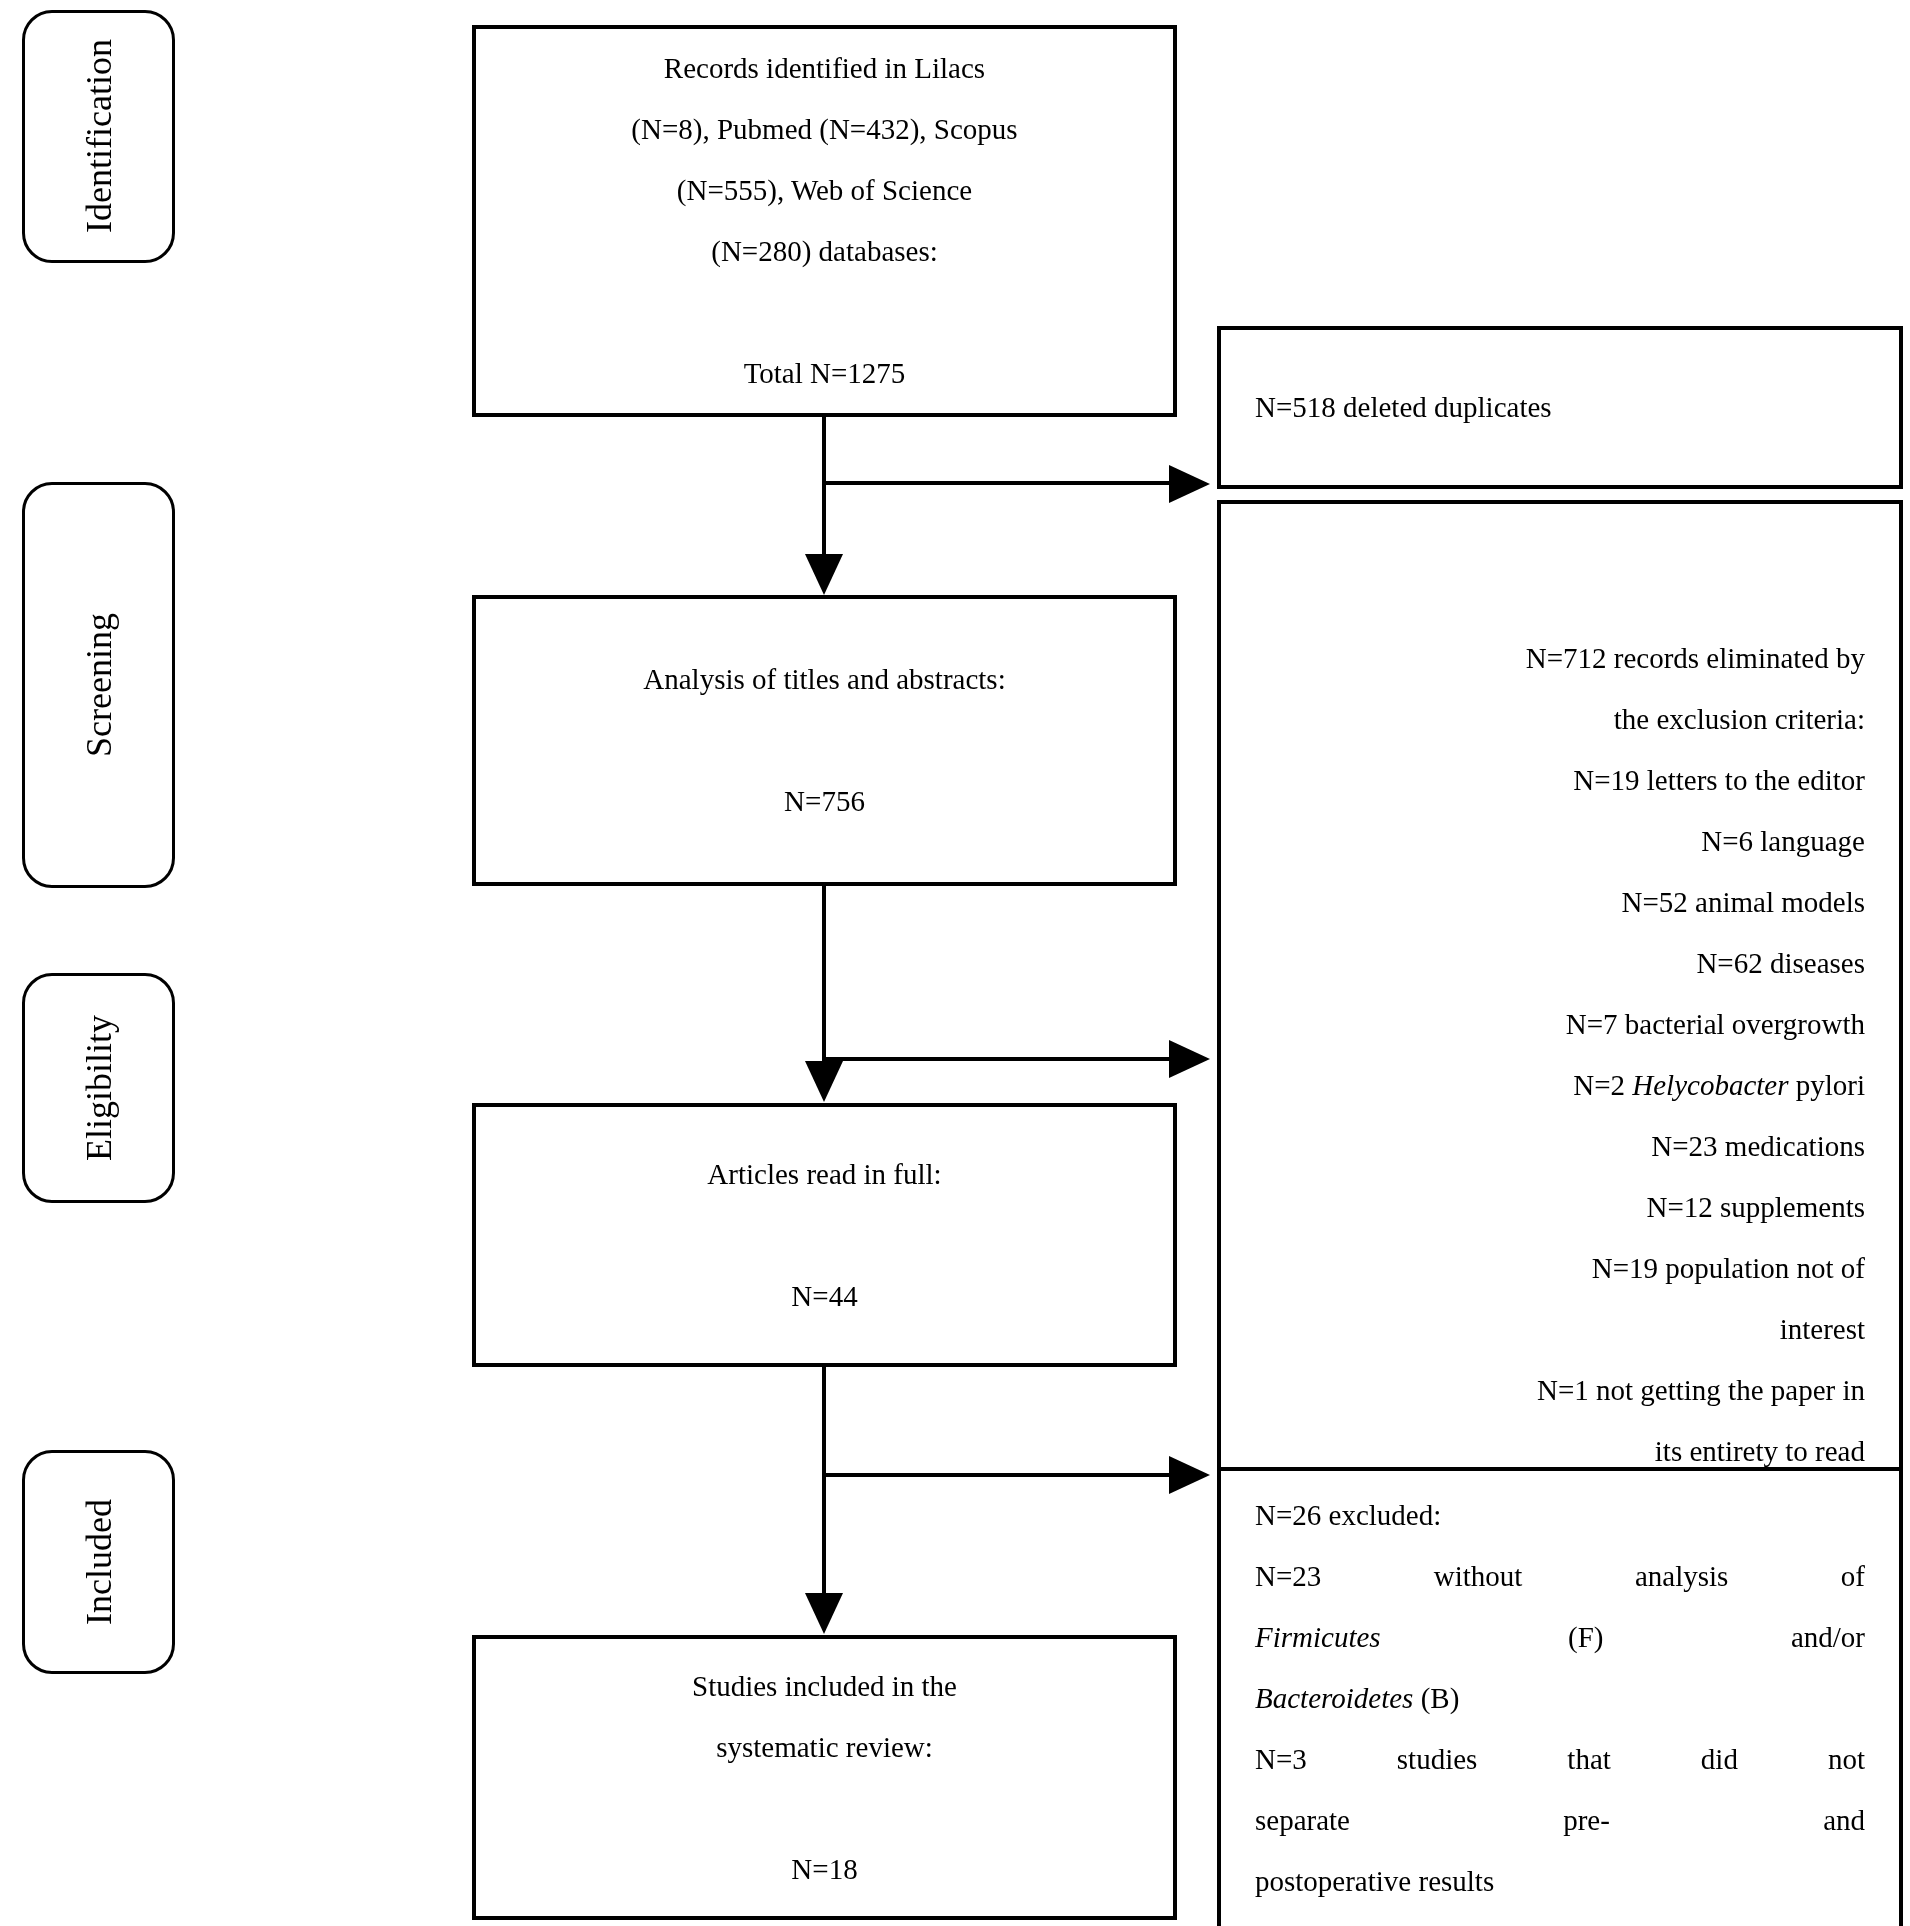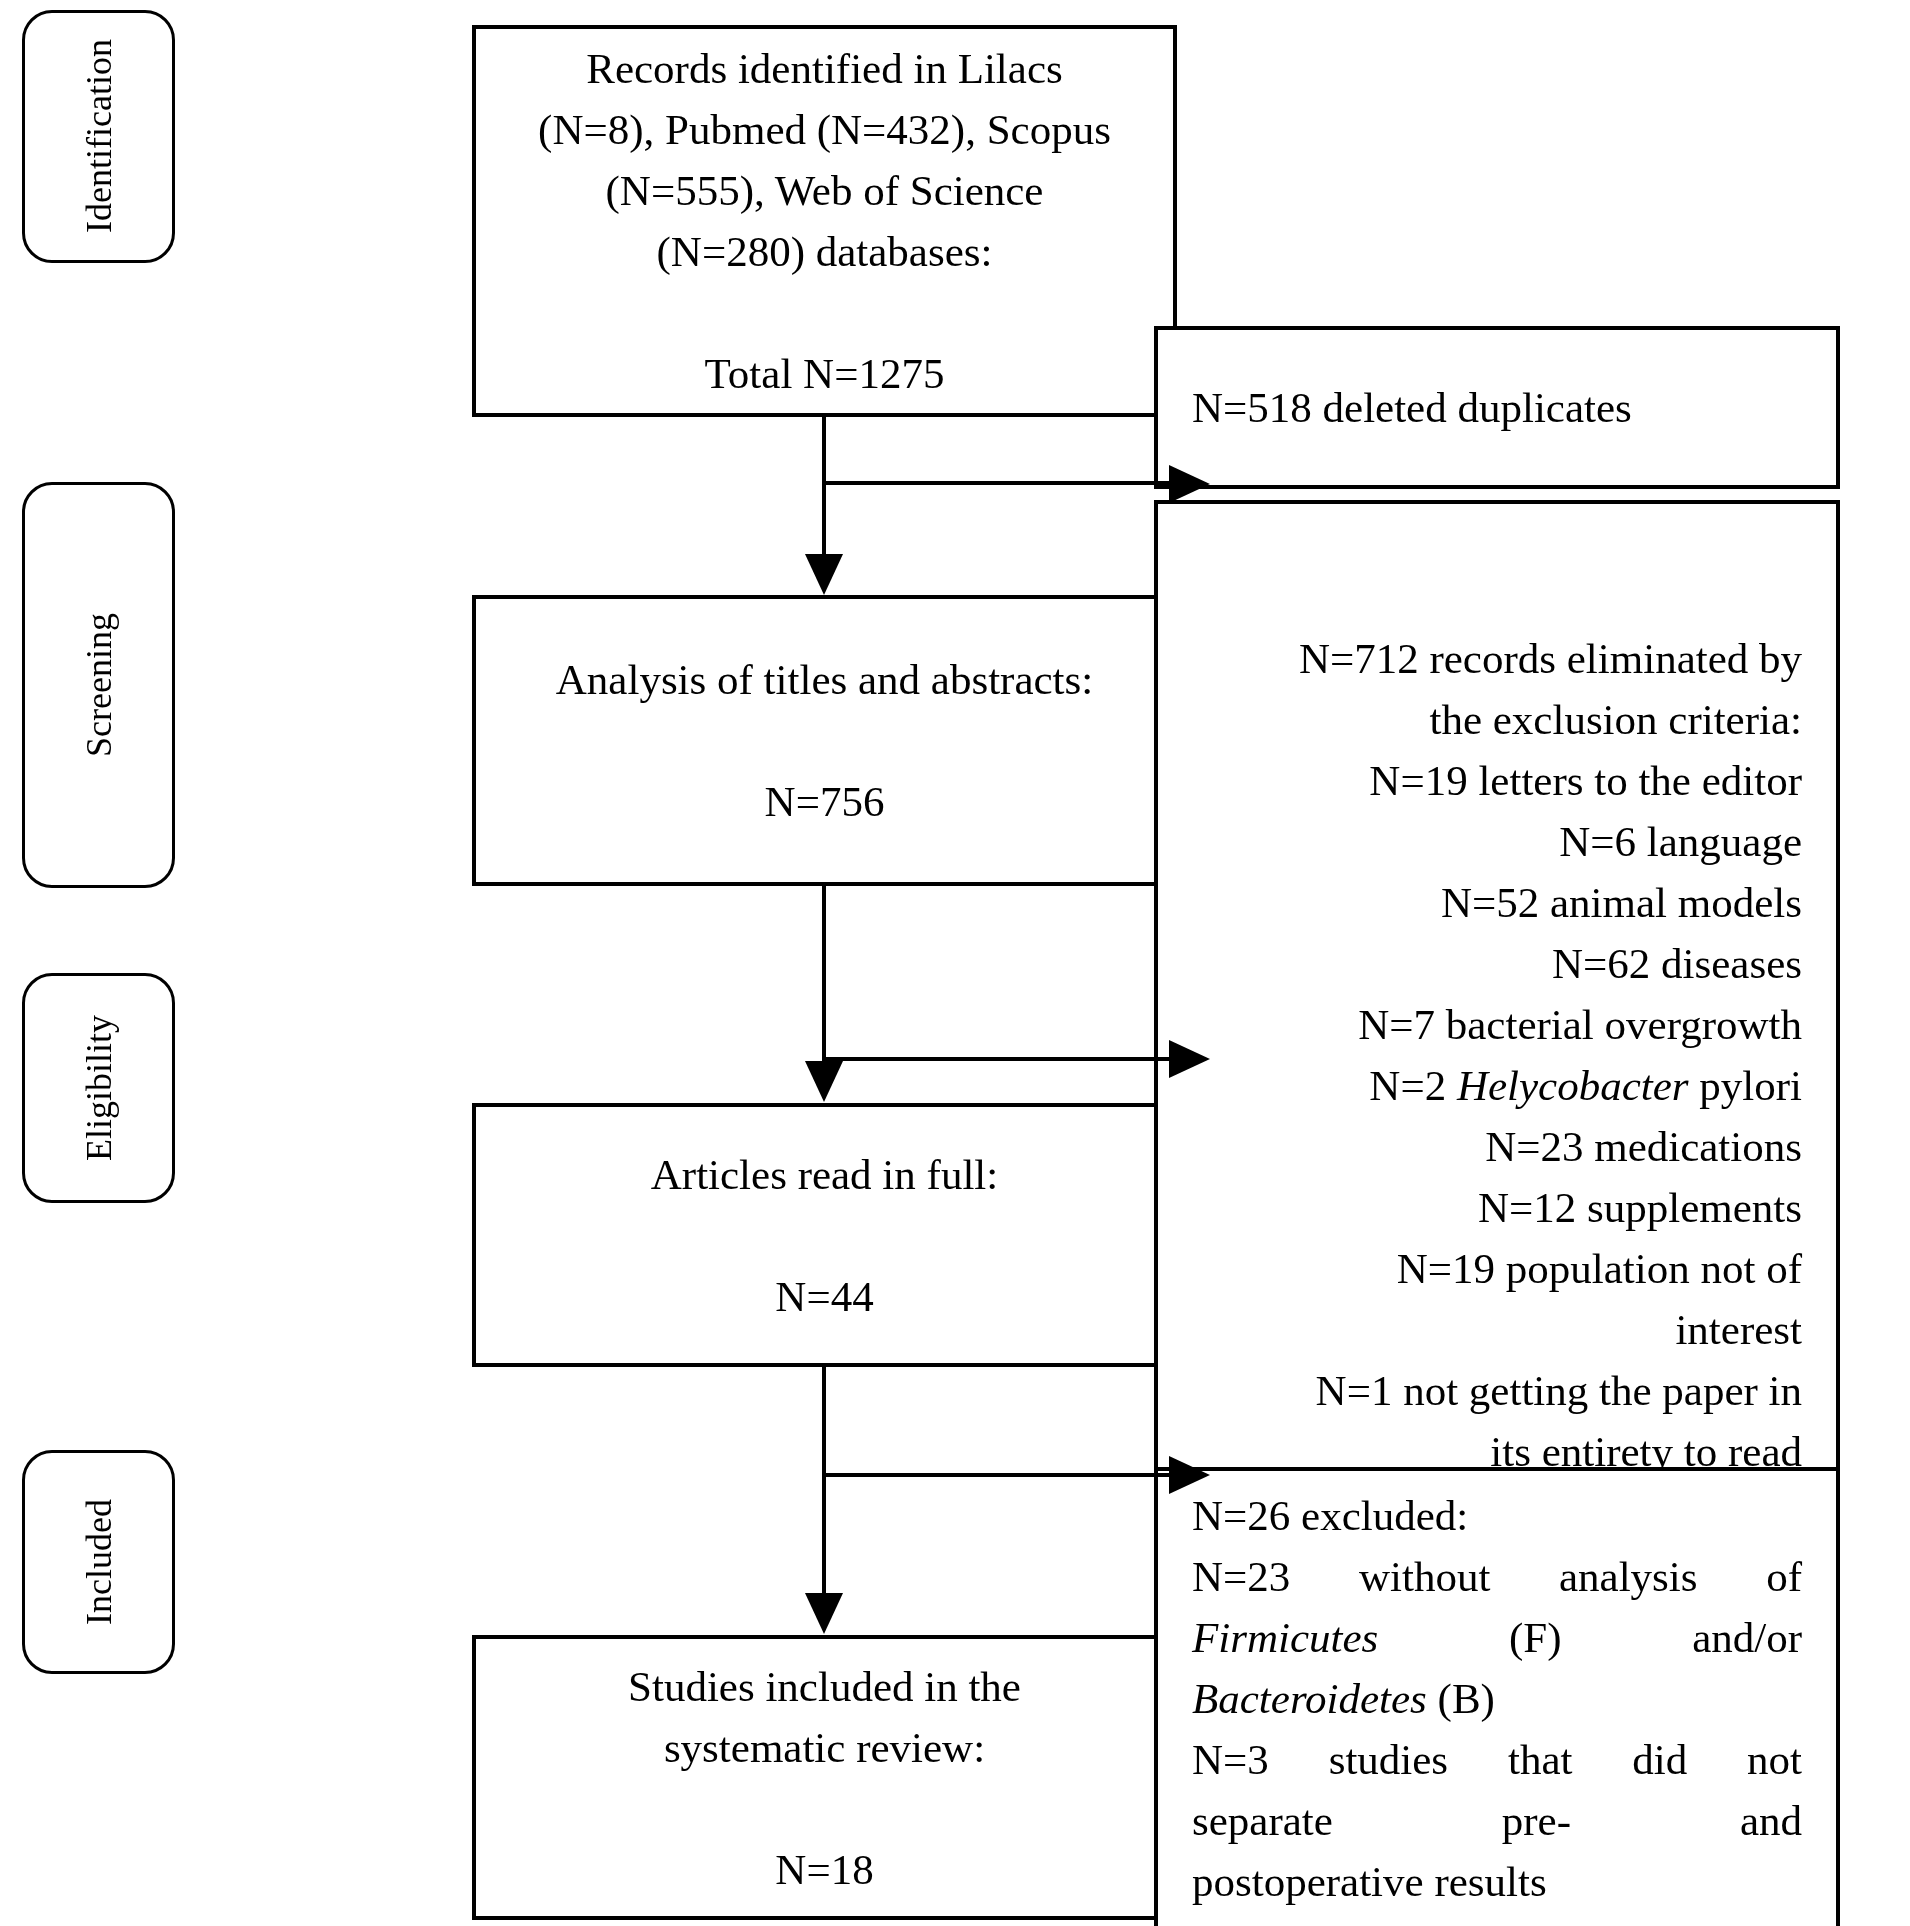--- a/index.html
+++ b/index.html
@@ -18,24 +18,24 @@
   }
   .stage span {
     position:absolute; left:50%; top:50%;
     transform:translate(-50%,-50%) rotate(-90deg);
     white-space:nowrap; font-size:36px;
   }
   
   .box {
     position:absolute; border:4.9px solid #000; background:#fff;
     display:flex; flex-direction:column; justify-content:center;
-    font-size:43px; box-sizing:border-box;
+    font-size:29px; box-sizing:border-box;
   }
   .main-box { left:472px; width:705px; text-align:center; padding:0 11px; }
-  .side-box { left:1154px; width:686px; text-align:left; padding:5.4px 34px; }
+  .side-box { left:1217px; width:686px; text-align:left; padding:5.4px 34px; }
   .line { line-height:61px; min-height:61px; }
   .j { text-align:justify; text-align-last:justify; }
   
   .vline, .hline { position:absolute; background:#000; }
   .vline { width:3.8px; }
   .hline { height:3.8px; }
   .arr-down {
     position:absolute; width:0; height:0;
     border-left:19px solid transparent; border-right:19px solid transparent;
     border-top:41px solid #000;

